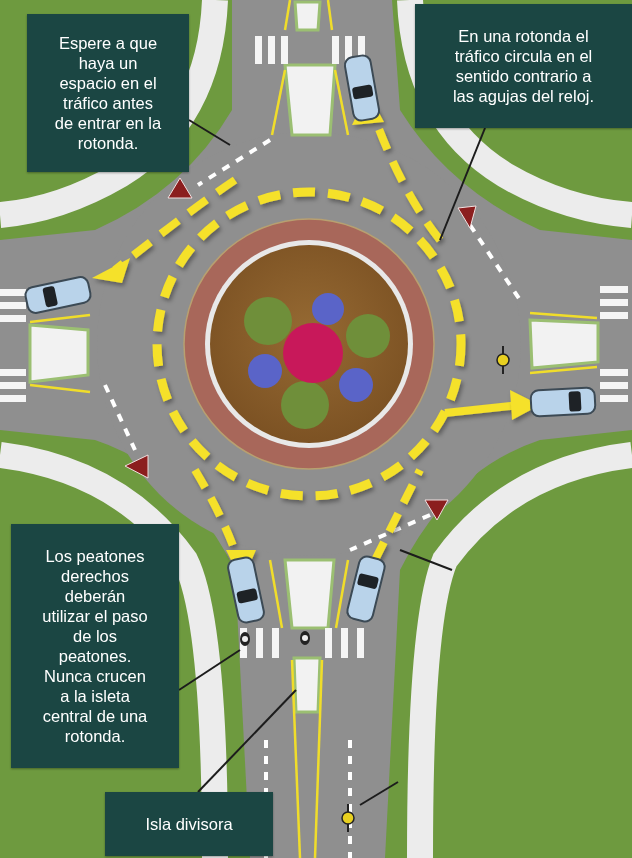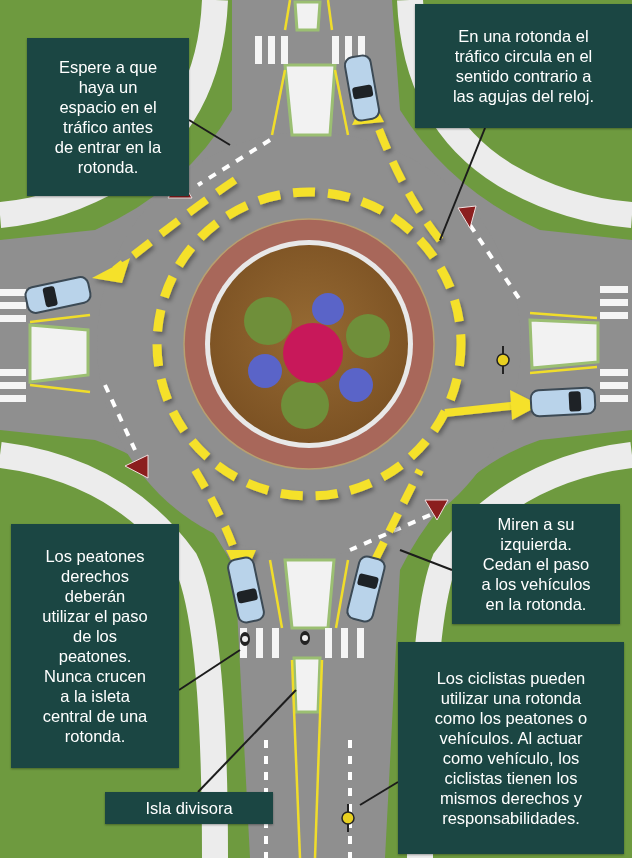--- a/index.html
+++ b/index.html
@@ -15,26 +15,26 @@
     line-height: 20px;
     text-align: center;
     display: flex;
     align-items: center;
     justify-content: center;
     box-sizing: border-box;
     padding: 6px 8px;
     box-shadow: 0 1px 2px rgba(0,0,0,0.35);
     white-space: pre-line;
   }
-  #c-wait   { left: 27px;  top: 14px;  width: 162px; height: 158px; margin-top: 24px; }
+  #c-wait   { left: 27px;  top: 14px;  width: 162px; height: 158px; }
   #c-ccw    { left: 403px; top: 4px;   width: 217px; height: 124px; margin-left: 12px; }
   #c-ped    { left: 11px;  top: 524px; width: 168px; height: 244px; }
   #c-look   { left: 452px; top: 504px; width: 168px; height: 120px; }
   #c-bike   { left: 398px; top: 642px; width: 226px; height: 212px; }
-  #c-island { left: 105px; top: 792px; width: 168px; height: 32px; }
+  #c-island { left: 105px; top: 792px; width: 168px; height: 64px; }
 </style>
 </head>
 <body>
 
 <div id="stage">
 
 <svg id="scene" width="632" height="858" viewBox="0 0 632 858" xmlns="http://www.w3.org/2000/svg">
   <defs>
     <filter id="soft" x="-20%" y="-20%" width="140%" height="140%">
       <feGaussianBlur stdDeviation="1.2"></feGaussianBlur>
@@ -230,28 +230,15 @@
 <div id="c-ped" class="callout">Los peatones
 derechos
 deberán
 utilizar el paso
 de los
 peatones.
 Nunca crucen
 a la isleta
 central de una
 rotonda.</div>
-<div id="c-look" class="callout">Miren a su
-izquierda.
-Cedan el paso
-a los vehículos
-en la rotonda.</div>
-<div id="c-bike" class="callout">Los ciclistas pueden
-utilizar una rotonda
-como los peatones o
-vehículos. Al actuar
-como vehículo, los
-ciclistas tienen los
-mismos derechos y
-responsabilidades.</div>
 <div id="c-island" class="callout">Isla divisora</div>
 
 </div>
 
 </body></html>

